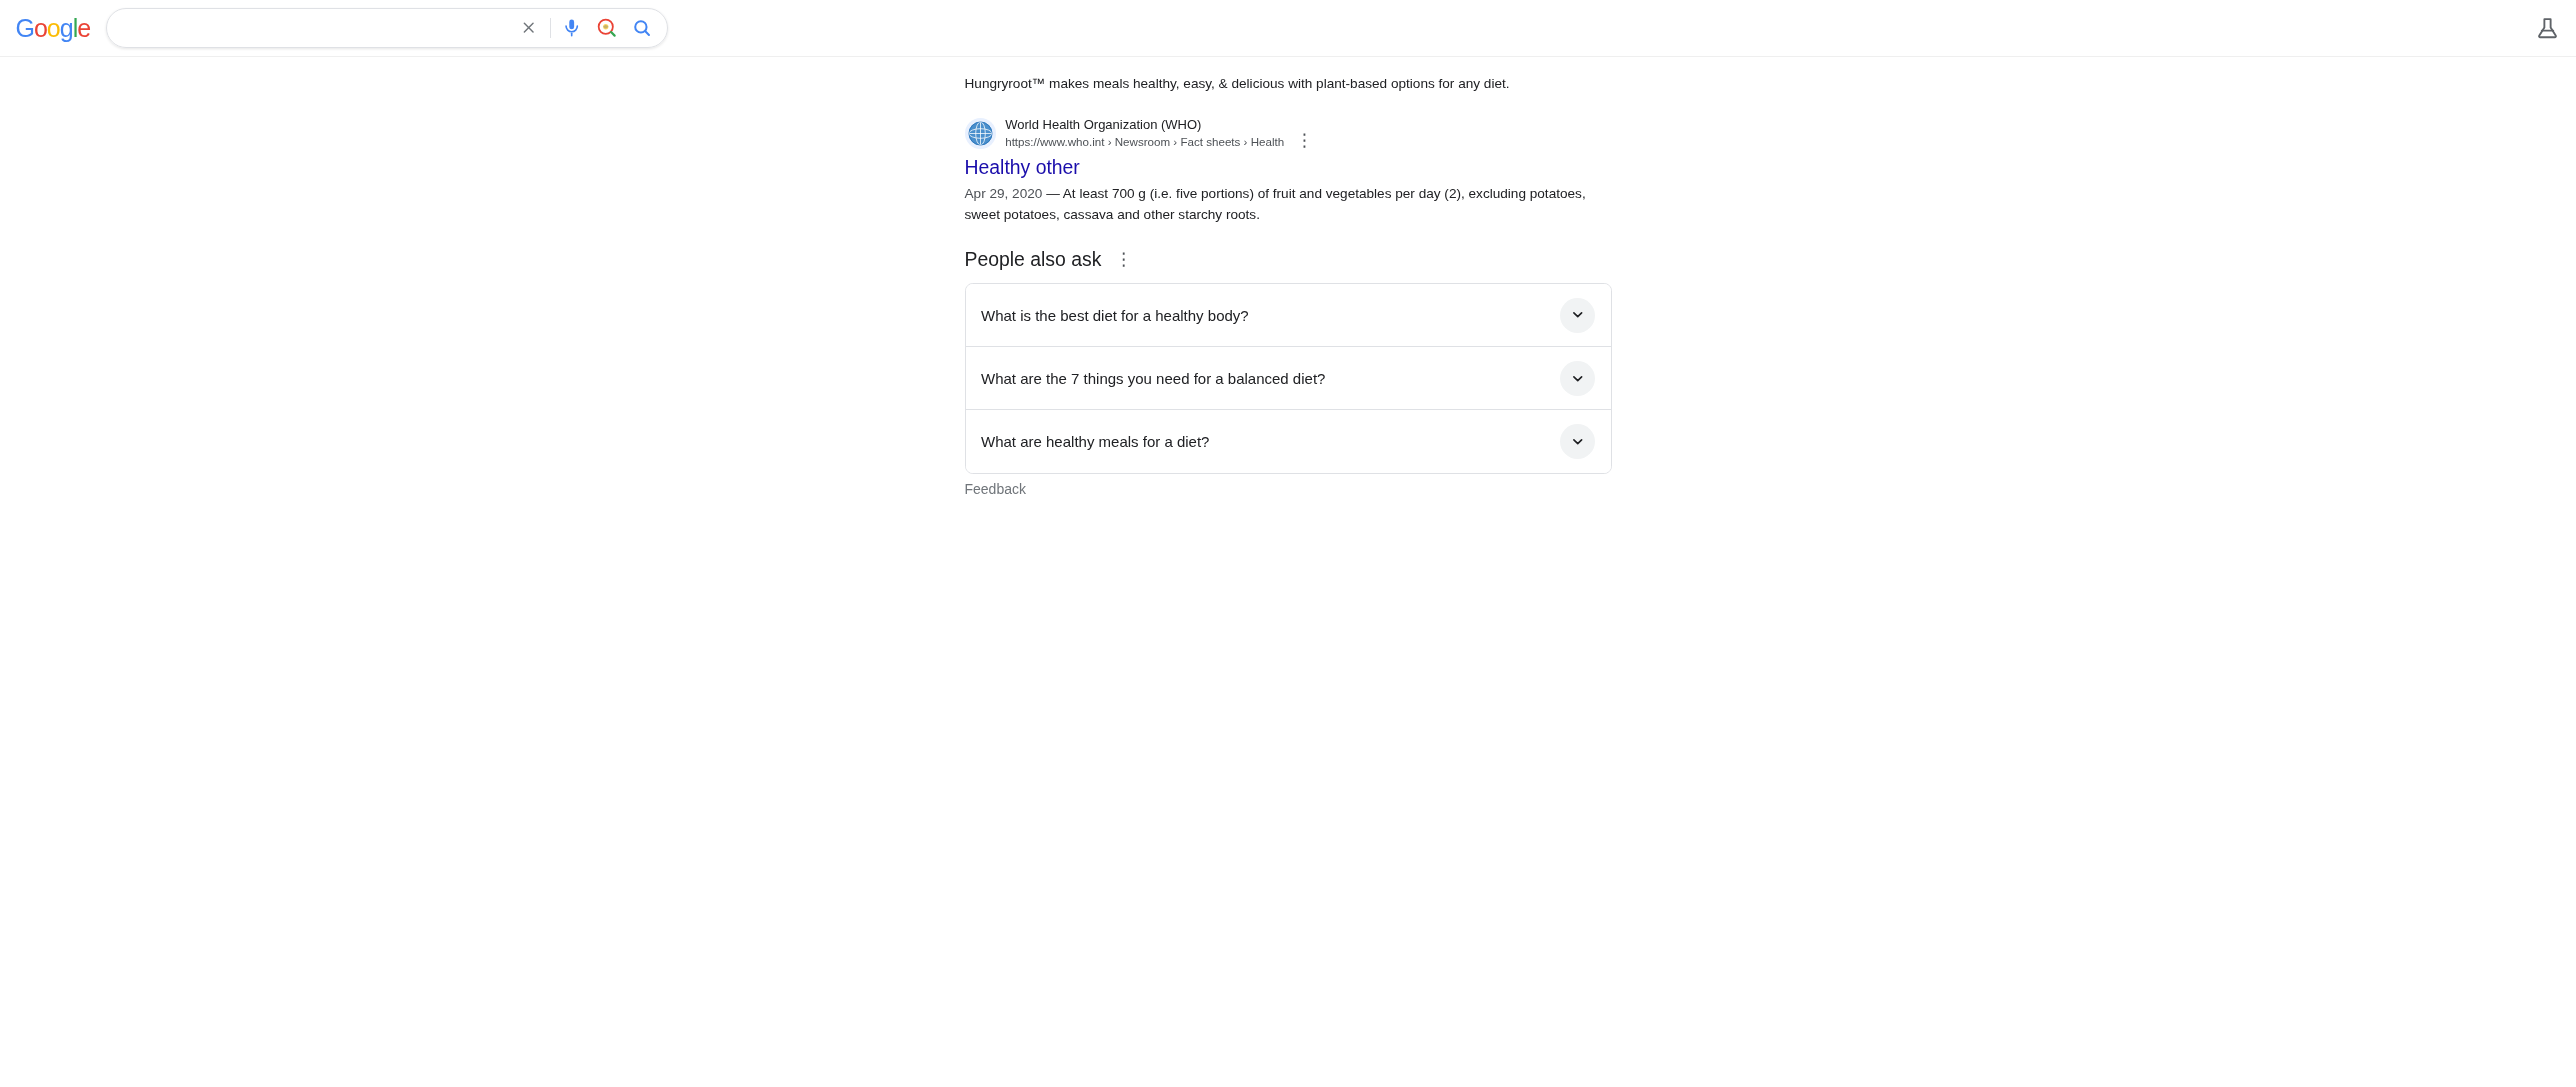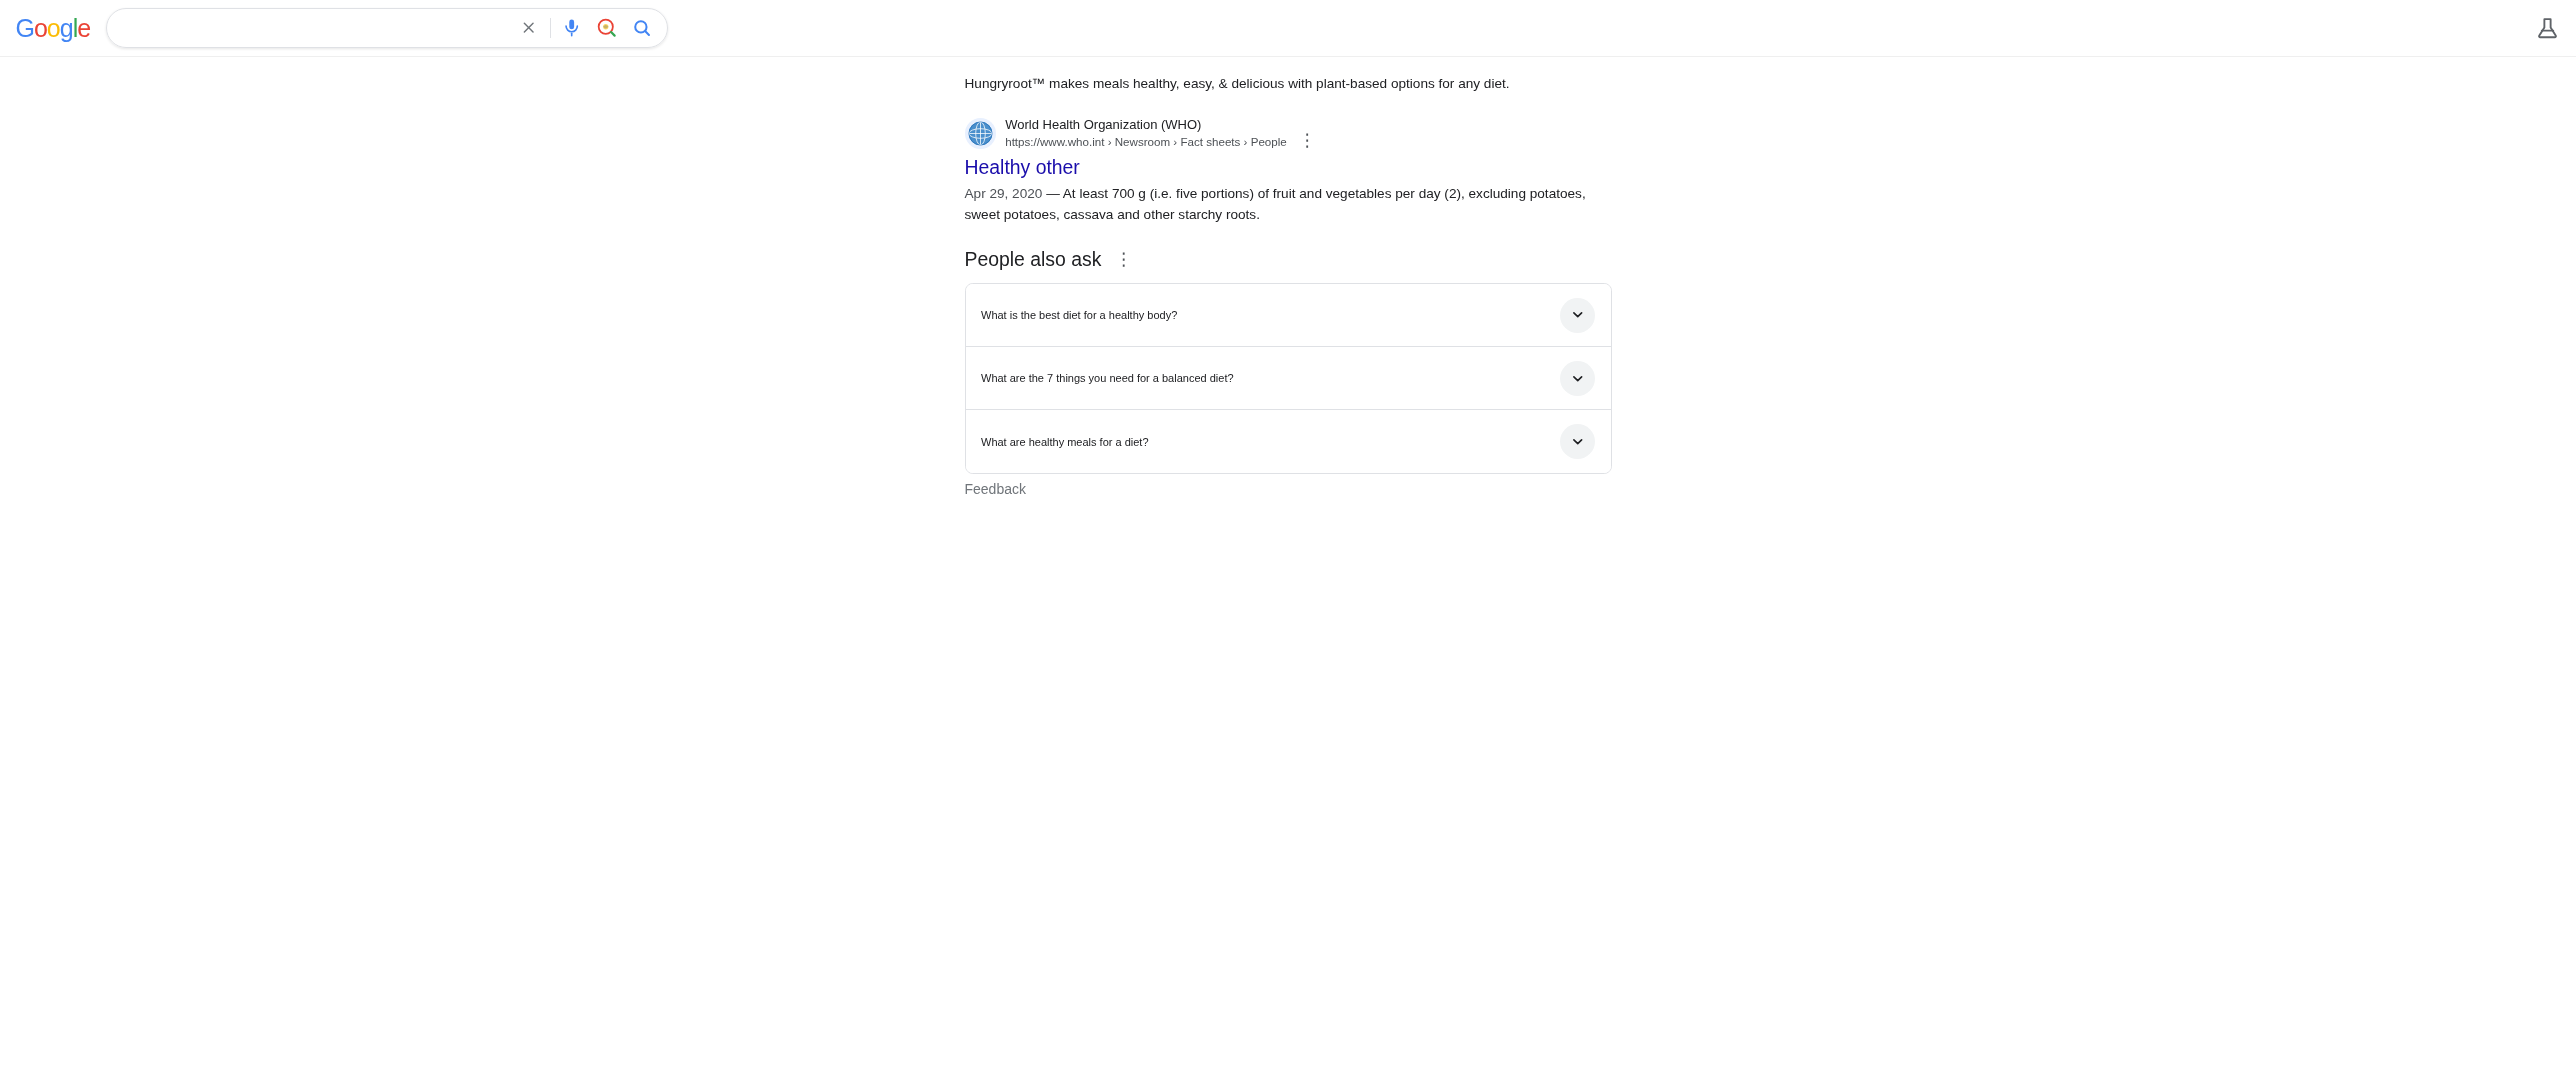--- a/index.html
+++ b/index.html
@@ -247,21 +247,21 @@
       cursor: pointer;
       border-bottom: 1px solid #dfe1e5;
       background: #fff;
     }
 
     .paa-row:last-child {
       border-bottom: none;
     }
 
     .paa-question {
-      font-size: 11px;
+      font-size: 15px;
       color: #202124;
     }
 
     .paa-chevron {
       width: 35px;
       height: 35px;
       border-radius: 50%;
       background: #f1f3f4;
       display: flex;
       align-items: center;
@@ -355,21 +355,21 @@
           <ellipse cx="13" cy="13" rx="5" ry="12" fill="none" stroke="#fff" stroke-width="0.8"></ellipse>
           <ellipse cx="13" cy="13" rx="12" ry="5" fill="none" stroke="#fff" stroke-width="0.8"></ellipse>
           <line x1="1" y1="13" x2="25" y2="13" stroke="#fff" stroke-width="0.8"></line>
           <line x1="13" y1="1" x2="13" y2="25" stroke="#fff" stroke-width="0.8"></line>
           <circle cx="13" cy="13" r="12" fill="none" stroke="#1a6bb5" stroke-width="0.5"></circle>
         </svg>
       </div>
       <div class="source-info">
         <span class="source-name">World Health Organization (WHO)</span>
         <span class="source-url">
-          <span>https://www.who.int › Newsroom › Fact sheets › People</span>
+          <span>https://www.who.int › Newsroom › Fact sheets › Health</span>
           <button class="more-btn" title="More options">⋮</button>
         </span>
       </div>
     </div>
 
     <a class="result-title" href="#">Healthy other</a>
 
     <div class="result-snippet">
       <span class="result-date">Apr 29, 2020</span>
       <span> — </span>

